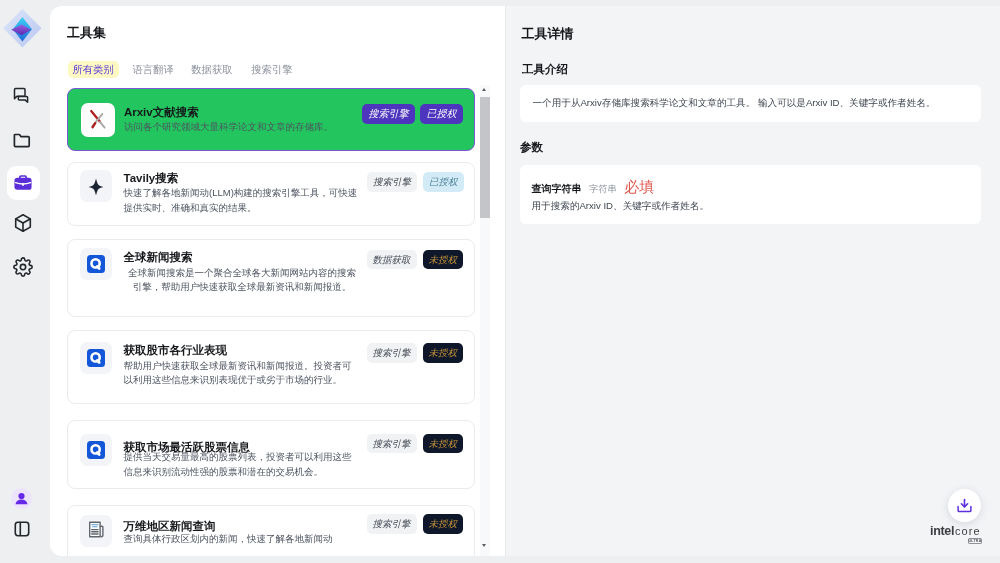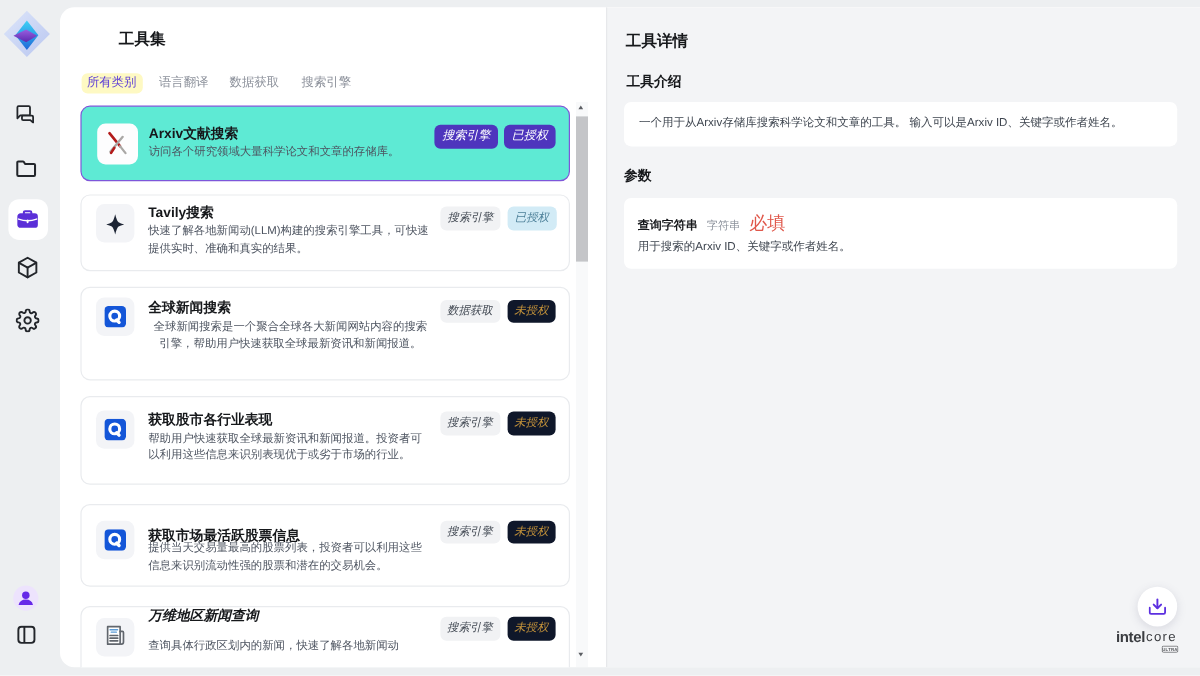--- a/index.html
+++ b/index.html
@@ -6,21 +6,21 @@
 html,body { width:1000px; height:563px; overflow:hidden; }
 body { position:relative; background:#edeff1; font-family:"Liberation Sans",sans-serif; }
 .abs { position:absolute; }
 #app { left:50px; top:6px; width:950px; height:550px; background:#fff; border-radius:12px 0 0 12px; overflow:hidden; }
 #rightbg { left:455px; top:0; width:495px; height:550px; background:#f3f4f6; border-left:1px solid #e7e8eb; }
 
 .h1 { font-size:13px; font-weight:bold; color:#16181b; line-height:16px; }
 .pill { left:17.5px; top:54.5px; width:51px; height:17px; background:#fef9c3; border-radius:5px; color:#5a3bd7; font-size:10.3px; line-height:17px; text-align:center; }
 .tab { top:54.5px; height:17px; line-height:17px; font-size:10.3px; color:#8b909a; }
 .card { left:17px; width:408px; background:#fff; border:1px solid #e9ebee; border-radius:8px; }
-.card.sel { background:#5eead4; border:1.5px solid #7e57d9; }
+.card.sel { background:#22c55e; border:1.5px solid #7e57d9; }
 .icsq { position:absolute; left:12px; width:32px; height:32px; background:#f3f4f7; border-radius:7px; }
 .sel .icsq { background:#fdfdfe; }
 .ttl { position:absolute; left:55.5px; font-size:11.5px; font-weight:bold; color:#16181b; line-height:16px; white-space:nowrap; }
 .dsc { position:absolute; left:55.5px; width:237px; font-size:9.5px; color:#4d5460; line-height:14.6px; }
 .tagrow { position:absolute; white-space:nowrap;font-style:italic; }
 .tag { display:inline-block; height:19.5px; line-height:19.5px; border-radius:5px; font-size:9.5px; padding:0 6px; text-align:center; }
 .tag.g { background:#f1f2f4; color:#434a54; }
 .tag.c { background:#d2ebf6; color:#4d8099; }
 .tag.y { background:#0f172a; color:#c3923a; }
 .btnp { display:inline-block; height:20px; line-height:20px; border-radius:5px; font-size:10px; padding:0 6.5px; background:#4e35bd; color:#fff; text-align:center; }
@@ -30,21 +30,21 @@
 
 #sbar { left:430px; top:79px; width:10px; height:471px; background:#f8f9fa; }
 #sthumb { left:430px; top:91px; width:10px; height:121px; background:#c4c5c8; }
 .arr { width:0; height:0; }
 </style>
 </head>
 <body>
 <div id="app" class="abs">
   <div id="rightbg" class="abs"></div>
 
-  <div class="abs h1" style="left:17px; top:19px;margin-left:32px;">工具集</div>
+  <div class="abs h1" style="left:17px; top:19px;">工具集</div>
   <div class="abs pill">所有类别</div>
   <div class="abs tab" style="left:82.5px;">语言翻译</div>
   <div class="abs tab" style="left:141.3px;">数据获取</div>
   <div class="abs tab" style="left:201.3px;">搜索引擎</div>
 
   <div class="abs card sel" style="top:82px; height:62.5px;">
     <div class="icsq" style="left:12.5px; top:13.5px; width:34px; height:34px;" id="ic-arxiv"><svg width="34" height="34" viewBox="0 0 34 34" fill="none" stroke-linecap="round">
       <path d="M10.2 8 L19 18.8" stroke="#b31b1b" stroke-width="2.2"></path>
       <path d="M19 18.8 L23.6 24.6" stroke="#aaa8a6" stroke-width="1.9"></path>
       <path d="M20.4 10.5 L11.9 24.3" stroke="#aaa8a6" stroke-width="1.9" transform="rotate(8 17 17)"></path>
@@ -106,21 +106,21 @@
   <div class="abs card" style="top:499px; height:70px;">
     <div class="icsq" style="top:9px;" id="ic-news"><svg width="32" height="32" viewBox="0 0 32 32" fill="none" stroke="#61666d" stroke-width="1.4" stroke-linejoin="round" stroke-linecap="round">
       <rect x="9.7" y="7.2" width="10.4" height="14.6" fill="#fff"></rect>
       <path d="M20.1 11.2 L22 11.2 Q22.9 11.2 22.9 12.1 L22.9 20 Q22.9 21.8 21.1 21.8"></path>
       <path d="M11.7 9.8 L18 9.8" stroke="#5b9bd5" stroke-width="1.1"></path>
       <path d="M12.7 11.8 L17 11.8" stroke="#5b9bd5" stroke-width="1.1"></path>
       <path d="M11.7 14.6 L18.1 14.6"></path>
           <path d="M11.7 16.8 L18.1 16.8"></path>
           <path d="M11.7 19 L18.1 19"></path>
     </svg></div>
-    <div class="ttl" style="top:0;font-style:italic;">万维地区新闻查询</div>
+    <div class="ttl" style="top:12px;">万维地区新闻查询</div>
     <div class="dsc" style="top:25.5px;">查询具体行政区划内的新闻，快速了解各地新闻动</div>
     <div class="tagrow" style="right:11px; top:7px;"><span class="tag g">搜索引擎</span><span style="display:inline-block;width:6px;"></span><span class="tag y">未授权</span></div>
   </div>
 
   <div id="sbar" class="abs"></div>
   <div id="sthumb" class="abs"></div>
   <div class="abs arr" style="left:432.2px; top:82px; border-left:2.8px solid transparent; border-right:2.8px solid transparent; border-bottom:3.6px solid #5b5e63;"></div>
   <div class="abs arr" style="left:432.2px; top:538px; border-left:2.8px solid transparent; border-right:2.8px solid transparent; border-top:3.6px solid #5b5e63;"></div>
 
   <div class="abs h1" style="left:471.5px; top:19.5px;">工具详情</div>

